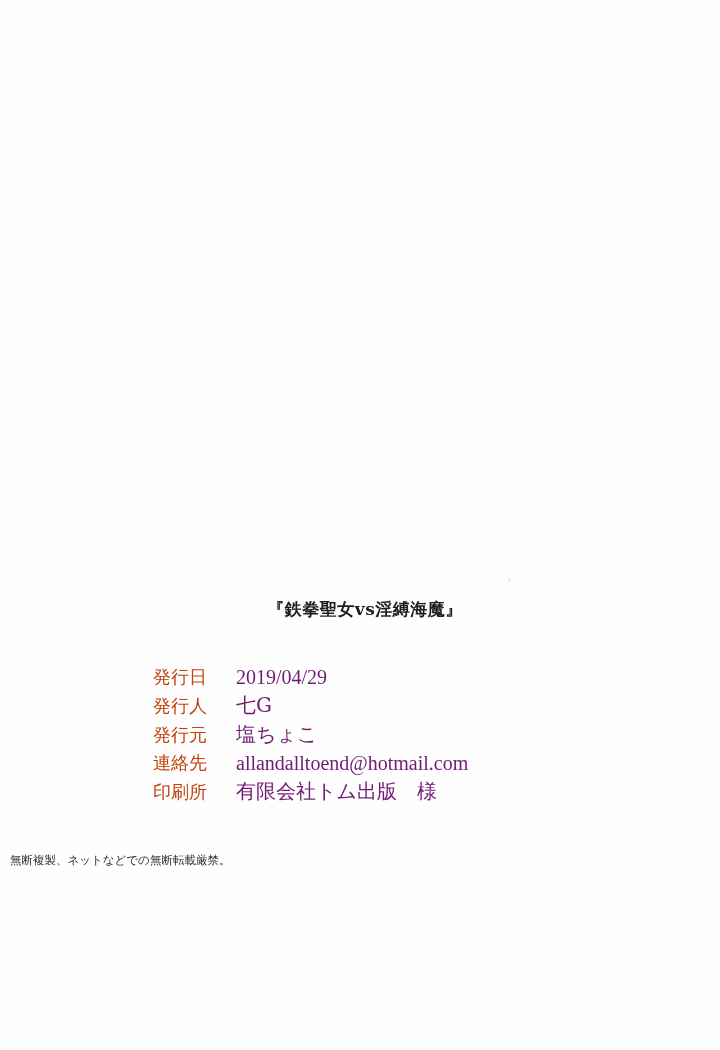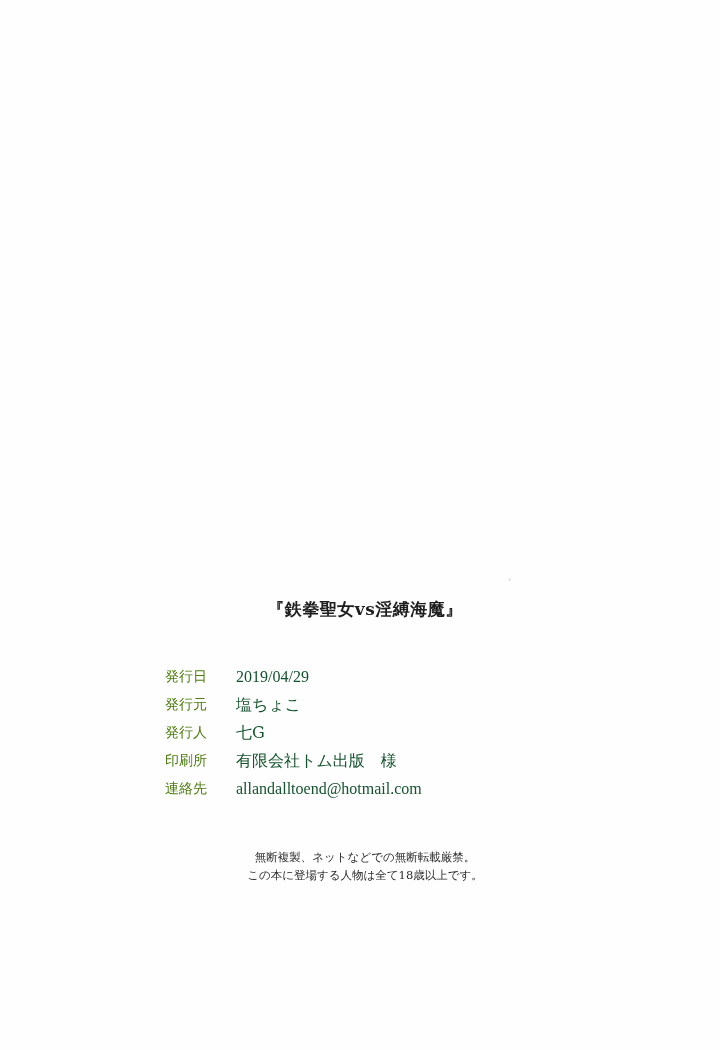--- a/index.html
+++ b/index.html
@@ -47,38 +47,38 @@
   .info-table {
     margin: 42px 0 0 0;
     width: 100%;
     border-collapse: collapse;
   }
   .info-table tr { height: 28px; }
   .info-table td.label {
     width: 196px;
     text-align: right;
     padding-right: 28px;
-    font-size: 14px;
-    color: #4d7c0f;
+    font-size: 18px;
+    color: #c2410c;
     white-space: nowrap;
     font-family: "DejaVu Serif", "Liberation Serif", serif;
   }
   .info-table td.value {
     text-align: left;
-    font-size: 16px;
-    color: #14532d;
+    font-size: 20px;
+    color: #701a75;
     white-space: nowrap;
     font-family: "Liberation Serif", serif;
   }
   .info-table td.value.jp {
     font-family: "DejaVu Serif", "Liberation Serif", serif;
   }
   .notice {
     margin-top: 46px;
-    text-align: center;
+    text-align: left;
     font-size: 11.5px;
     line-height: 1.55;
     color: #2b2b2b;
     font-family: "DejaVu Serif", "Liberation Serif", serif;
   }
   .notice div { display: block; }
 </style>
 </head>
 <body>
 
@@ -91,37 +91,36 @@
 
     <div class="title">『鉄拳聖女vs淫縛海魔』</div>
 
     <table class="info-table">
       <tbody>
         <tr>
           <td class="label">発行日</td>
           <td class="value">2019/04/29</td>
         </tr>
         <tr>
+          <td class="label">発行人</td>
+          <td class="value jp">七G</td>
+        </tr>
+        <tr>
           <td class="label">発行元</td>
           <td class="value jp">塩ちょこ</td>
         </tr>
         <tr>
-          <td class="label">発行人</td>
-          <td class="value jp">七G</td>
+          <td class="label">連絡先</td>
+          <td class="value">allandalltoend@hotmail.com</td>
         </tr>
         <tr>
           <td class="label">印刷所</td>
           <td class="value jp">有限会社トム出版　様</td>
-        </tr>
-        <tr>
-          <td class="label">連絡先</td>
-          <td class="value">allandalltoend@hotmail.com</td>
         </tr>
       </tbody>
     </table>
 
     <div class="notice">
       <div>無断複製、ネットなどでの無断転載厳禁。</div>
-      <div>この本に登場する人物は全て18歳以上です。</div>
     </div>
 
   </div>
 </div>
 
 </body></html>

